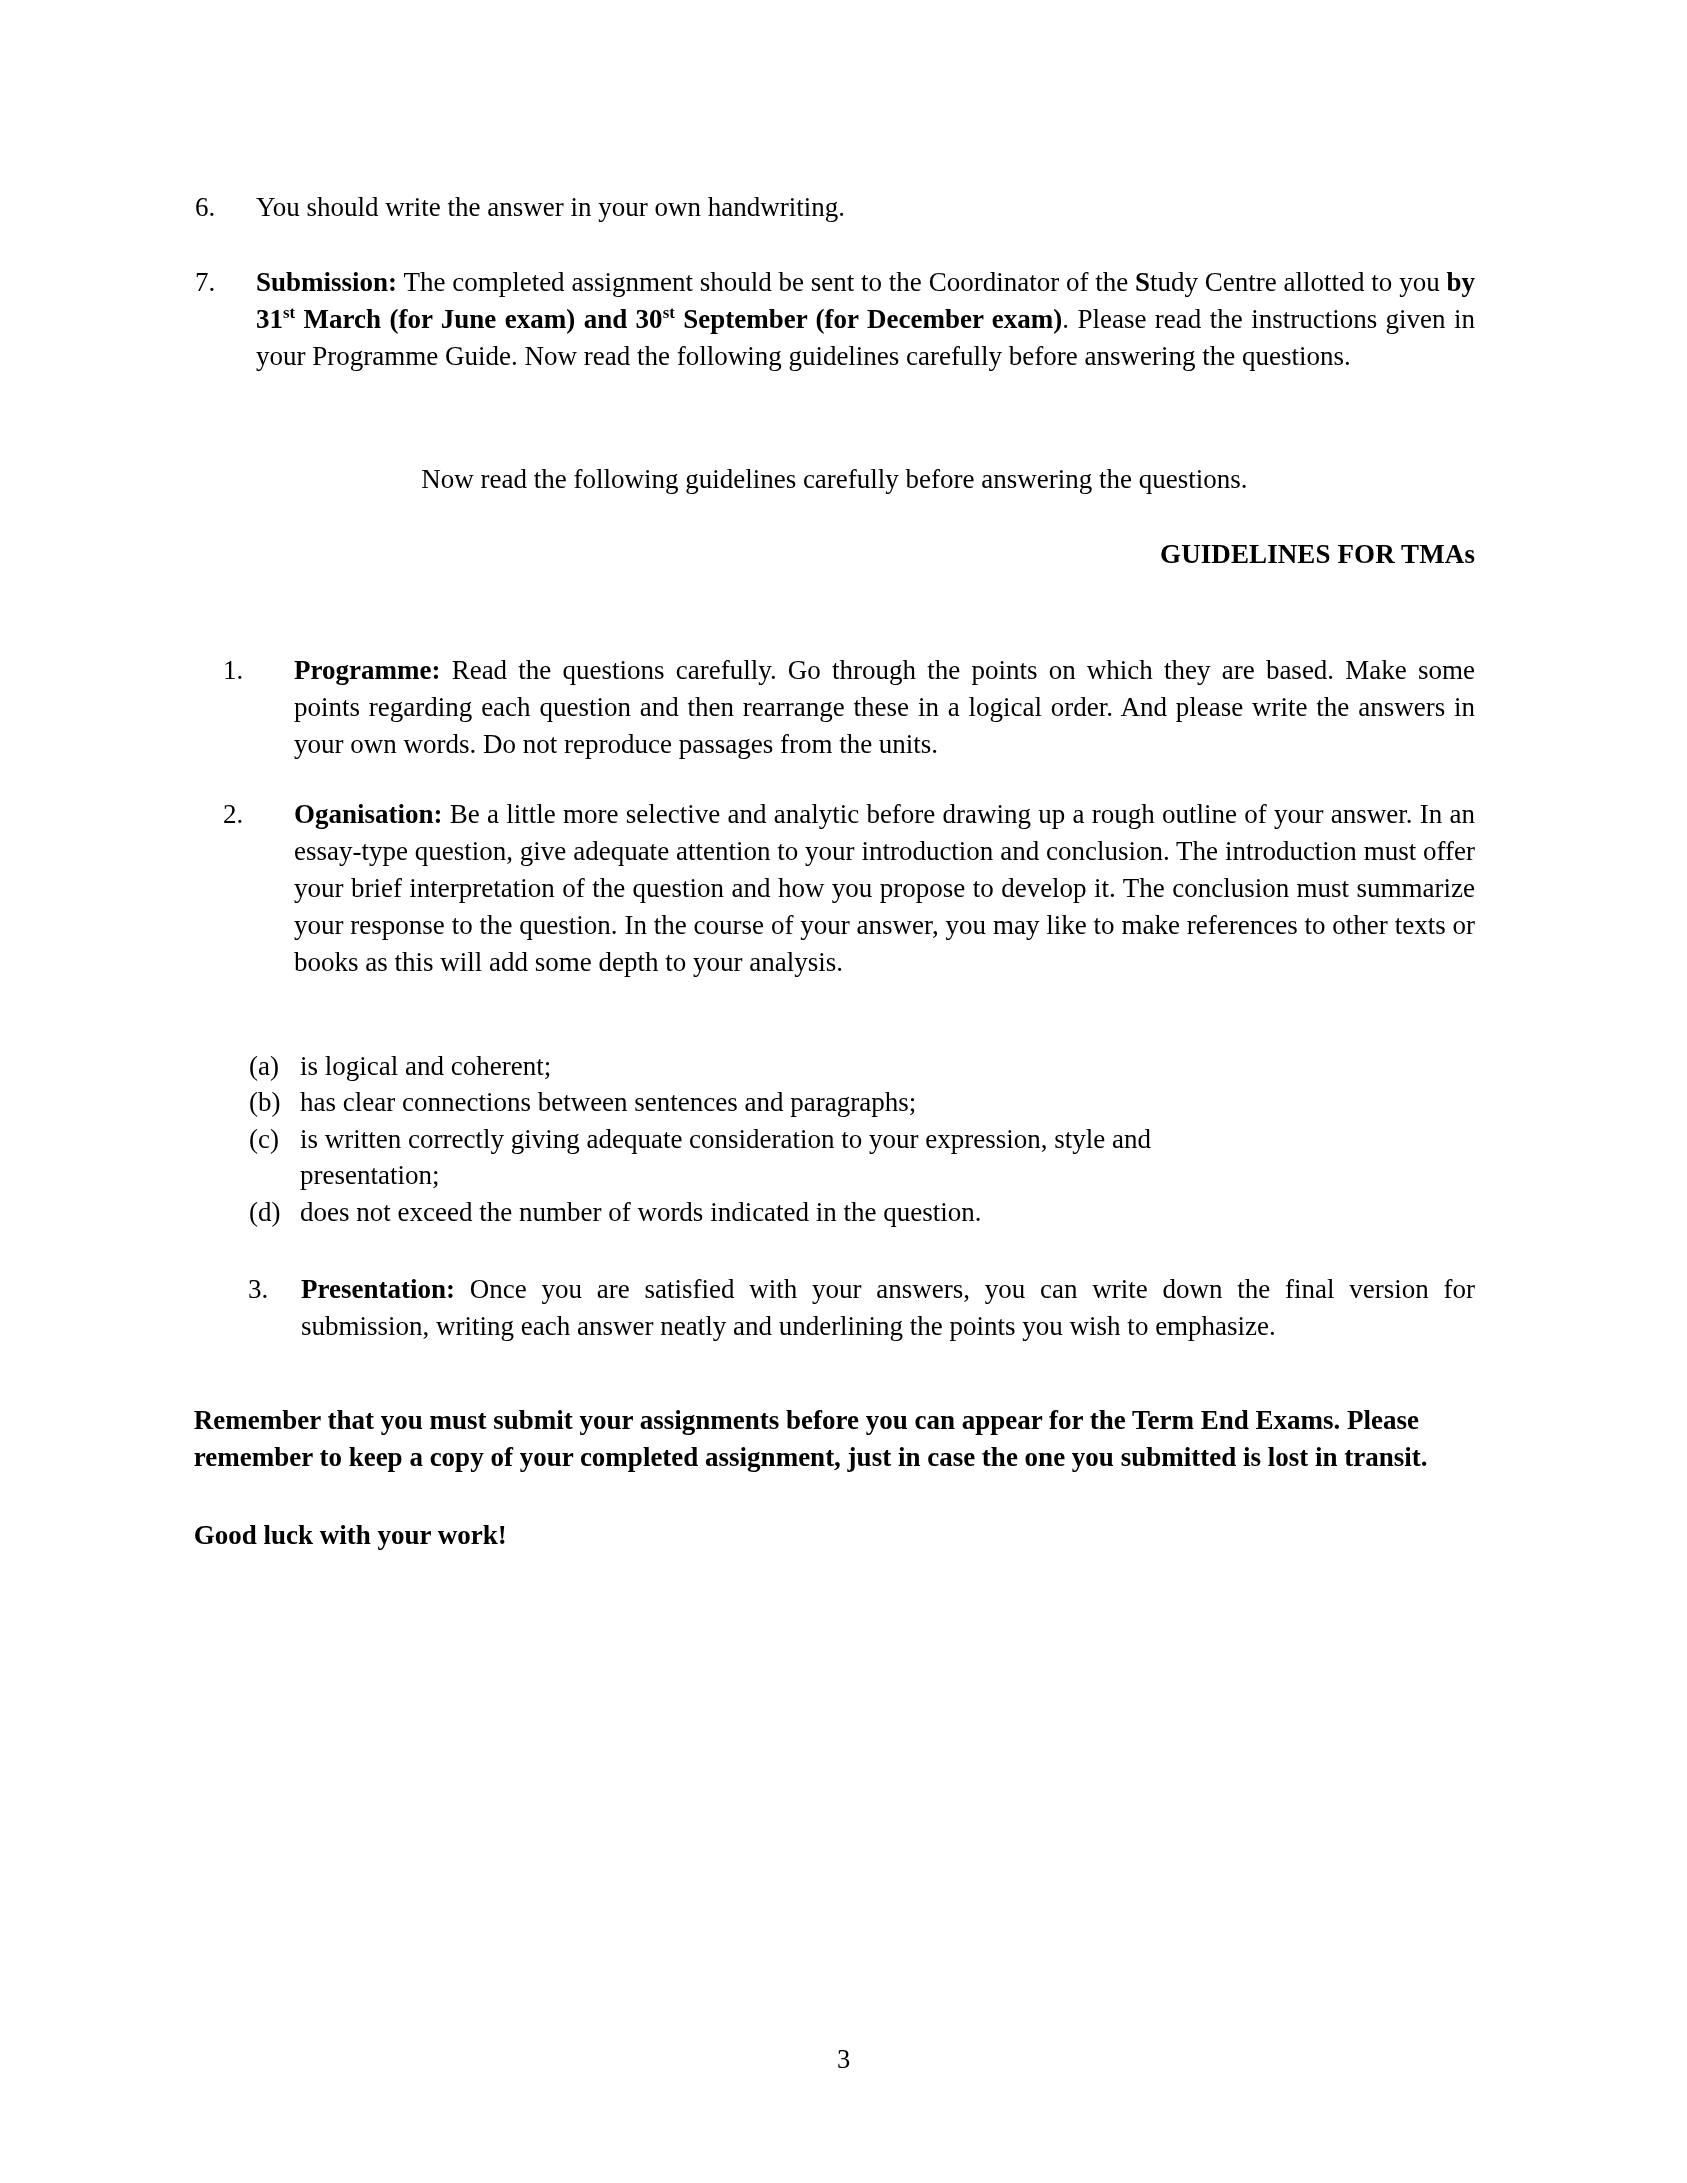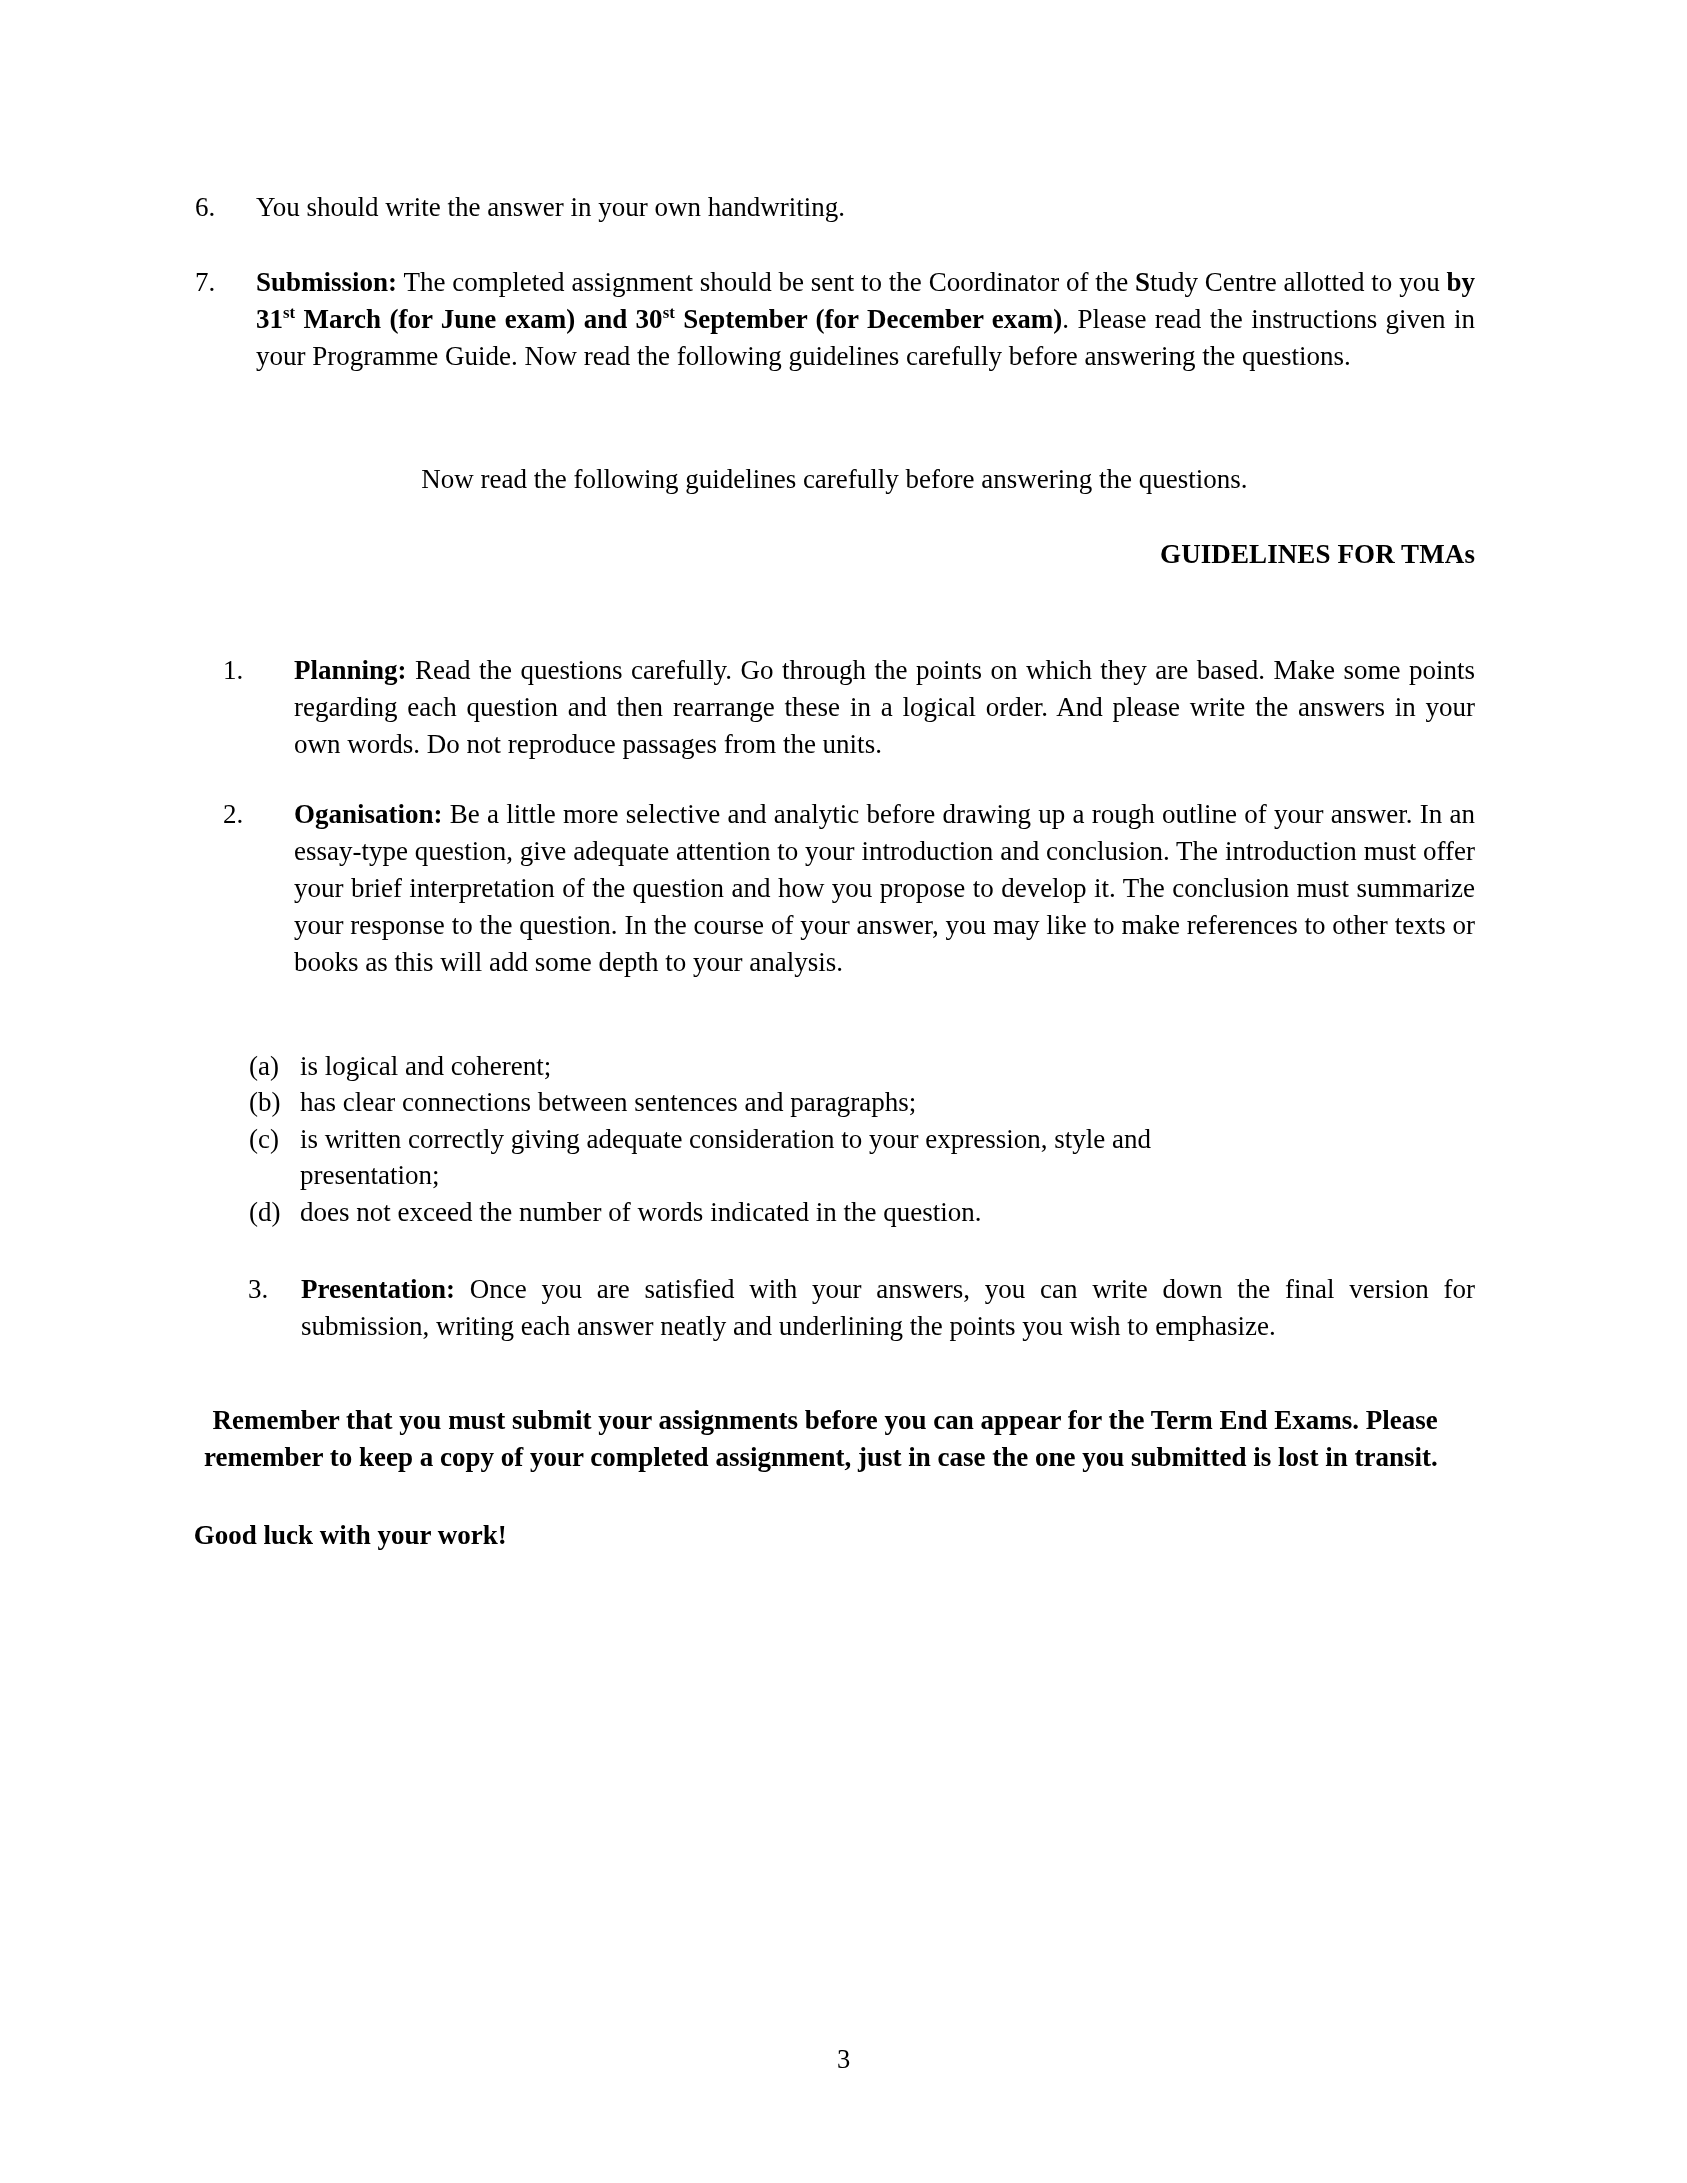--- a/index.html
+++ b/index.html
@@ -146,21 +146,21 @@
     <div class="center-head">GUIDELINES FOR TMAs</div>
 
     <div class="gap-lg"></div>
 
 
     <div class="gap-lg"></div>
 
     <div class="num-item wide" style="margin-bottom:33px;">
       <span class="num">1.</span>
       <div class="body">
-        <b>Planning:</b><span> Read the questions carefully. Go through the points on which they are based. Make some points regarding each question and then rearrange these in a logical order. And please write the answers in your own words. Do not reproduce passages from the units.</span>
+        <b>Programme:</b><span> Read the questions carefully. Go through the points on which they are based. Make some points regarding each question and then rearrange these in a logical order. And please write the answers in your own words. Do not reproduce passages from the units.</span>
       </div>
     </div>
 
     <div class="num-item wide" style="margin-bottom:38px;">
       <span class="num">2.</span>
       <div class="body">
         <b>Oganisation:</b><span> Be a little more selective and analytic before drawing up a rough outline of your answer. In an essay-type question, give adequate attention to your introduction and conclusion. The introduction must offer your brief interpretation of the question and how you propose to develop it. The conclusion must summarize your response to the question. In the course of your answer, you may like to make references to other texts or books as this will add some depth to your analysis.</span>
       </div>
     </div>
 
@@ -190,21 +190,21 @@
 
     <div class="num-item wide" style="padding-left:106px;margin-bottom:40px;">
       <span class="num" style="left:53px;">3.</span>
       <div class="body">
         <b>Presentation:</b><span> Once you are satisfied with your answers, you can write down the final version for submission, writing each answer neatly and underlining the points you wish to emphasize.</span>
       </div>
     </div>
 
     <div class="gap-sm"></div>
 
-    <div class="bold-block" style="margin-left:-1.3px;width:1244px;text-align:right;">Remember that you must submit your assignments before you can appear for the Term End Exams. Please remember to keep a copy of your completed assignment, just in case the one you submitted is lost in transit.</div>
+    <div class="bold-block" style="margin-left:-1.3px;width:1244px;">Remember that you must submit your assignments before you can appear for the Term End Exams. Please remember to keep a copy of your completed assignment, just in case the one you submitted is lost in transit.</div>
 
     <div class="gap-lg"></div>
 
     <div class="bold-block" style="margin-left:-1.3px;">Good luck with your work!</div>
 
   </div>
 
   <div class="page-number">3</div>
 
 </div>

